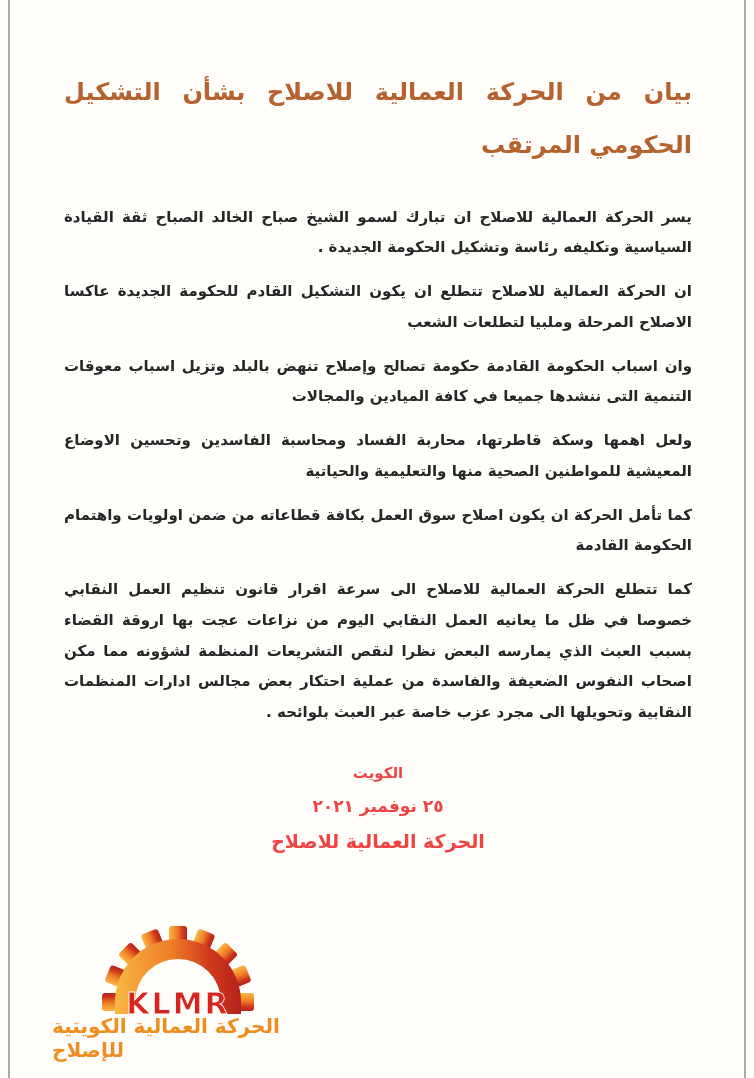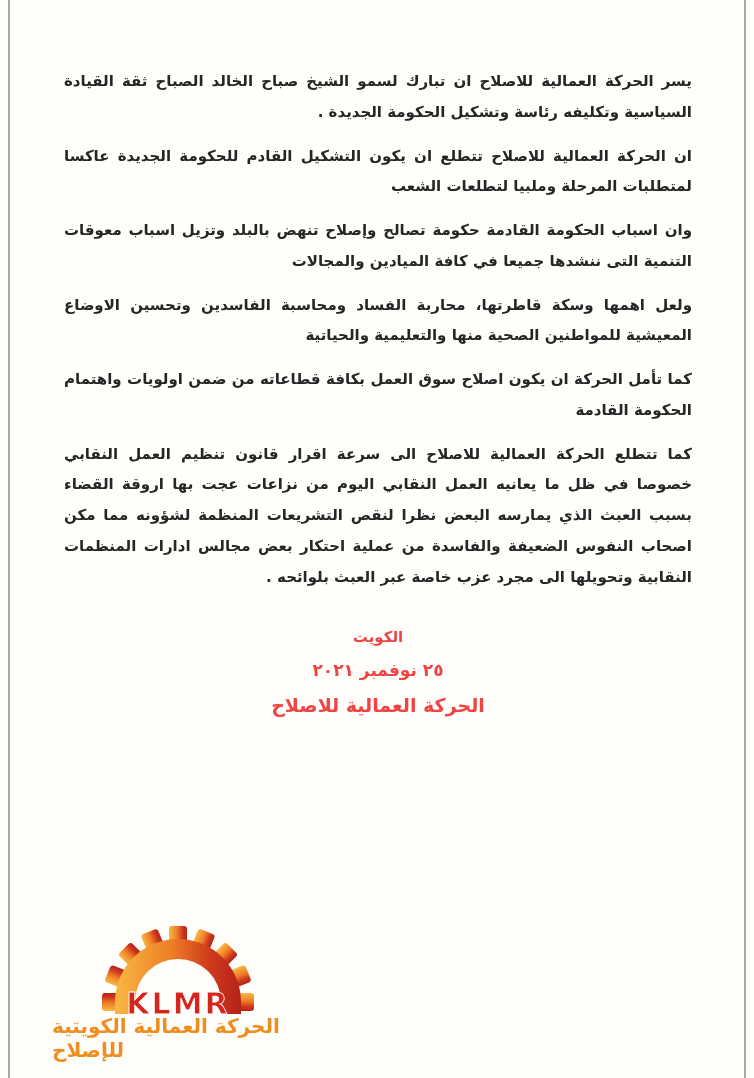--- a/index.html
+++ b/index.html
@@ -72,24 +72,25 @@
   }
 </style>
 </head>
 <body>
 
 <div class="page">
   <div class="scan-line left"></div>
   <div class="scan-line right"></div>
 
   <div class="content">
+    <h1 class="doc-title">بيان من الحركة العمالية للاصلاح بشأن التشكيل الحكومي المرتقب</h1>
 
     <div class="body-text">
       <p>يسر الحركة العمالية للاصلاح ان تبارك  لسمو الشيخ صباح الخالد الصباح ثقة القيادة السياسية وتكليفه رئاسة وتشكيل الحكومة الجديدة .</p>
-      <p>ان الحركة العمالية للاصلاح تتطلع ان يكون التشكيل القادم للحكومة الجديدة  عاكسا لمتطلبات المرحلة وملبيا لتطلعات الشعب</p>
+      <p>ان الحركة العمالية للاصلاح تتطلع ان يكون التشكيل القادم للحكومة الجديدة  عاكسا الاصلاح المرحلة وملبيا لتطلعات الشعب</p>
       <p>وان اسباب الحكومة القادمة حكومة تصالح وإصلاح تنهض بالبلد وتزيل اسباب معوقات التنمية التى ننشدها جميعا في كافة الميادين والمجالات</p>
       <p>ولعل اهمها وسكة قاطرتها،  محاربة الفساد ومحاسبة الفاسدين وتحسين الاوضاع المعيشية للمواطنين الصحية منها والتعليمية والحياتية</p>
       <p>كما تأمل الحركة  ان يكون اصلاح سوق العمل بكافة قطاعاته  من ضمن اولويات واهتمام الحكومة القادمة</p>
       <p>كما تتطلع الحركة العمالية للاصلاح الى سرعة  اقرار قانون تنظيم العمل النقابي خصوصا في ظل ما يعانيه العمل النقابي اليوم من نزاعات عجت بها اروقة القضاء بسبب العبث الذي يمارسه البعض نظرا لنقص التشريعات المنظمة لشؤونه مما مكن اصحاب النفوس الضعيفة والفاسدة من عملية احتكار بعض مجالس ادارات  المنظمات النقابية وتحويلها الى مجرد عزب خاصة عبر العبث بلوائحه .</p>
     </div>
 
     <div class="signature">
       <p class="sig-place">الكويت</p>
       <p class="sig-date">٢٥ نوفمبر ٢٠٢١</p>
       <p class="sig-org">الحركة العمالية للاصلاح</p>

